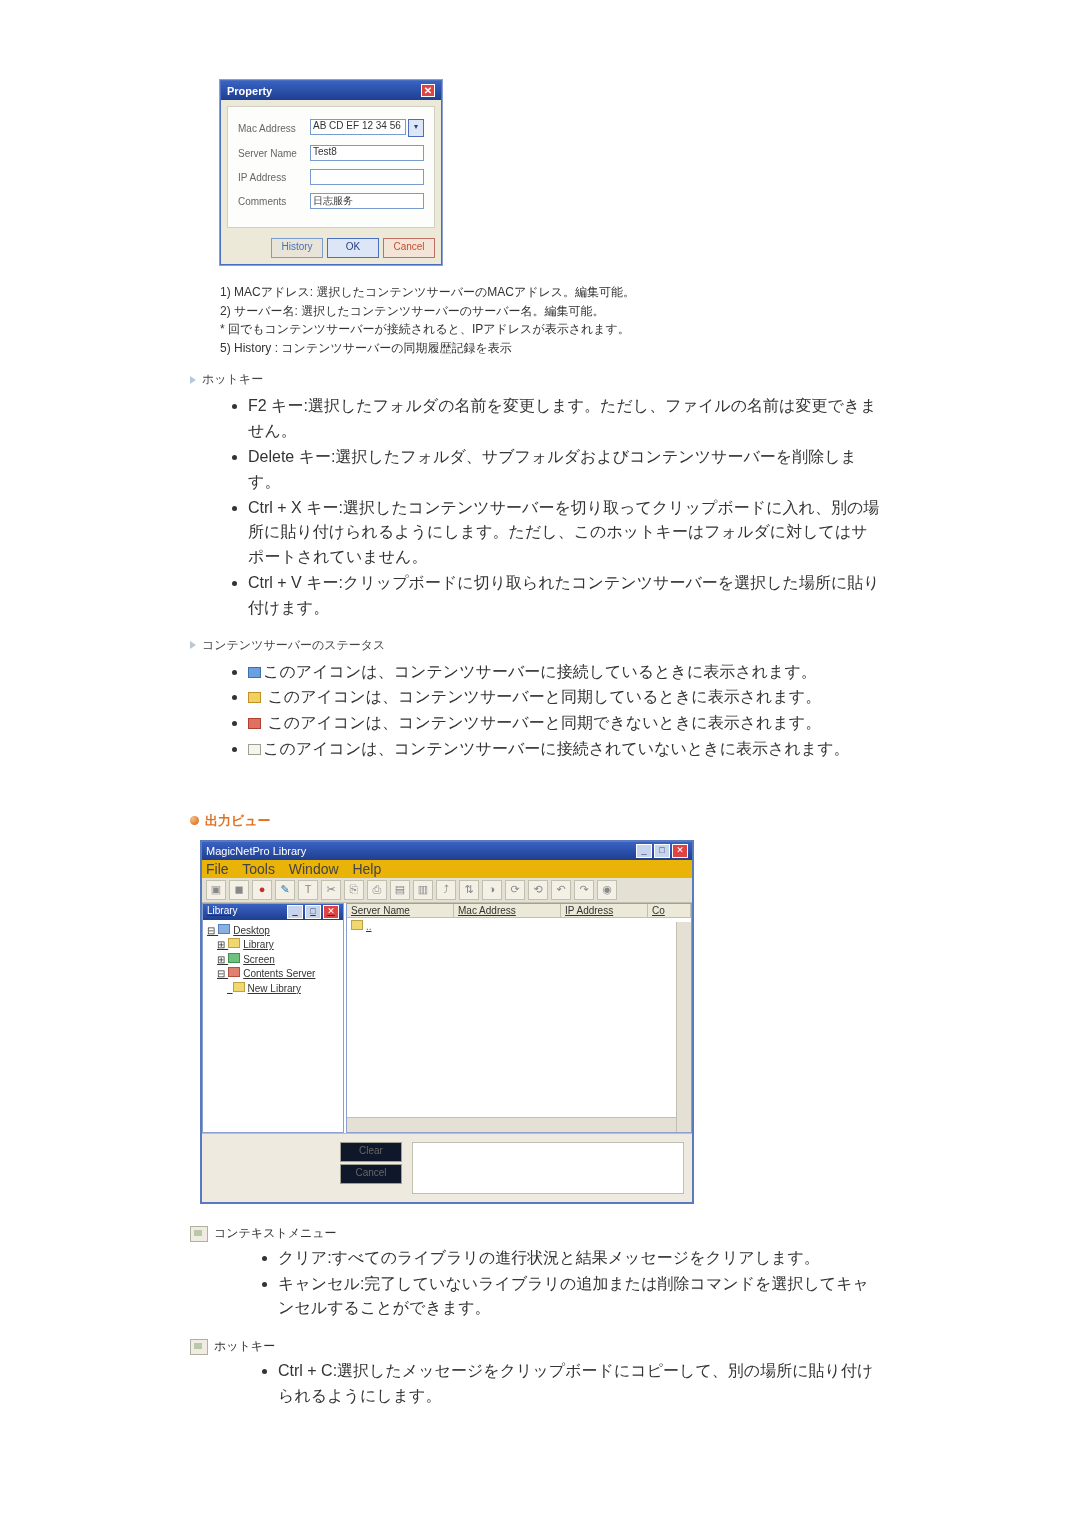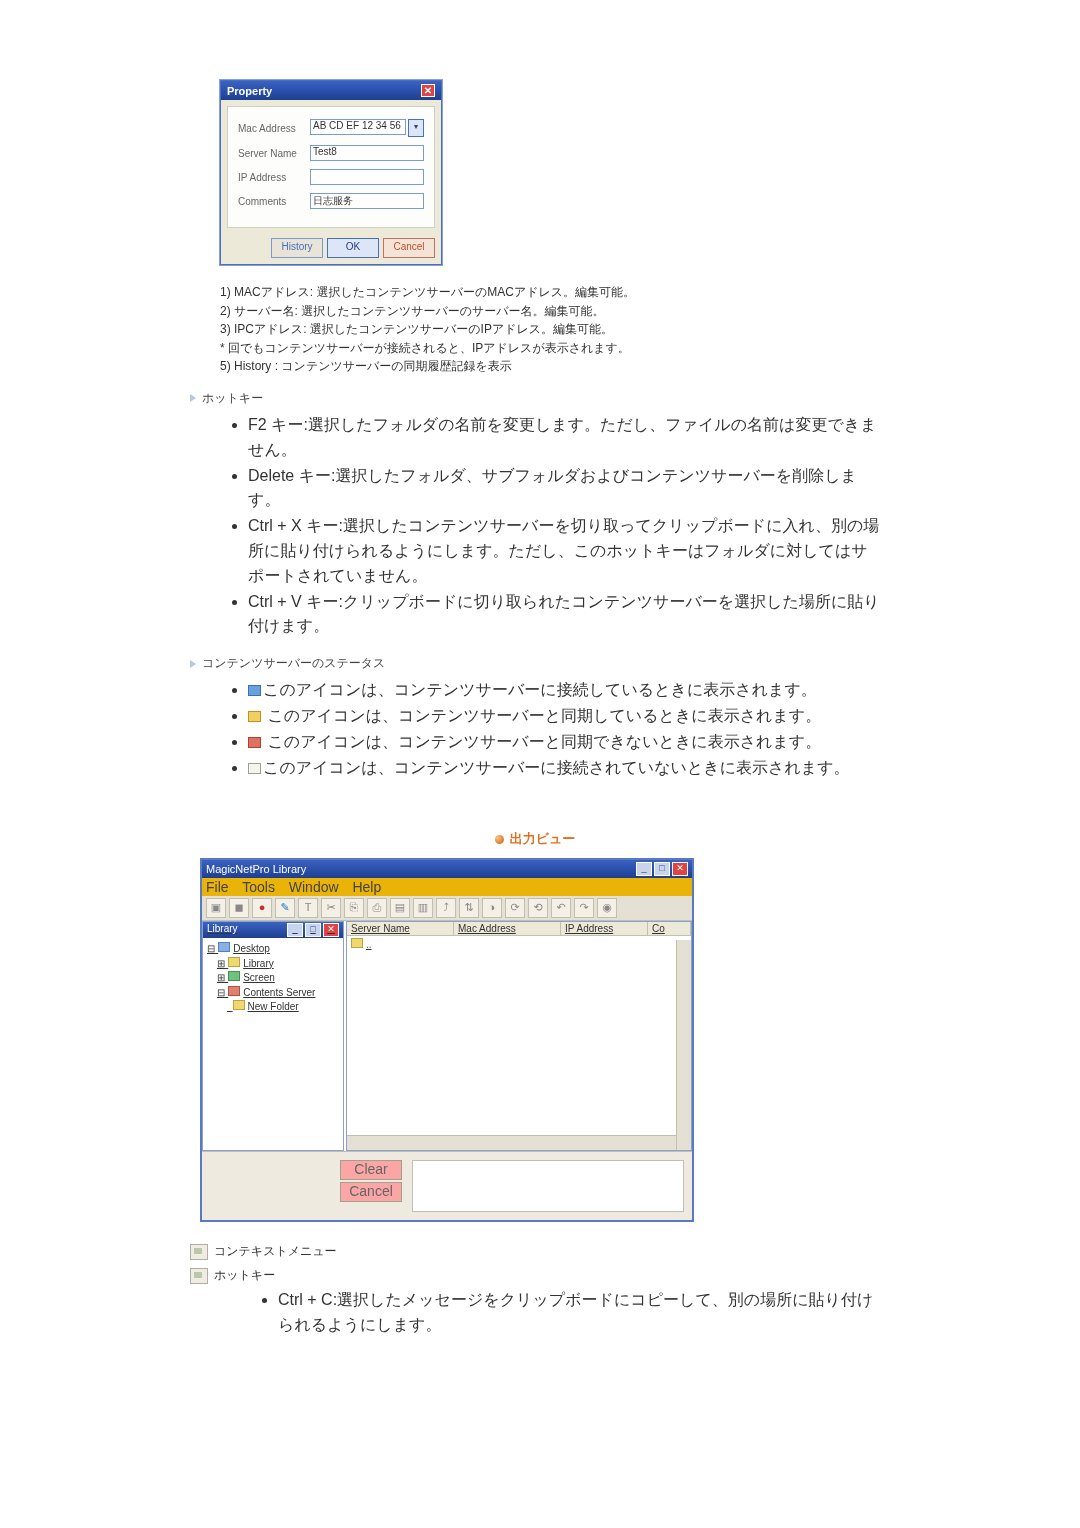--- a/index.html
+++ b/index.html
@@ -140,21 +140,20 @@
 
   
   .sect {
     font-size: 13px;
     font-weight: bold;
     color: #e07020;
     margin: 50px 0 10px -10px;
     display: flex;
     align-items: center;
     gap: 6px;
-    justify-content: center;
   }
   .sect-bullet {
     width: 9px; height: 9px; border-radius: 50%;
     background: radial-gradient(circle at 30% 30%, #f8c080, #d06010);
   }
 
   
   .lib-wrap { margin: 6px 0 20px 0; }
   .lib-win {
     width: 490px;
@@ -216,22 +215,22 @@
   .lib-col { padding:1px 12px 1px 4px; border-right:1px solid #c0c0b0; color:#333;}
   .lib-srow { padding:2px 4px; color:#555;}
   .lib-scroll { position:absolute; bottom:0; left:0; right:14px; height:14px; background:#e4e0d4; border-top:1px solid #c0c0b0;}
   .lib-scroll-v { position:absolute; top:18px; bottom:0; right:0; width:14px; background:#e4e0d4; border-left:1px solid #c0c0b0;}
   .lib-bottom {
     border-top:1px solid #c0c0b0; padding:8px; display:flex; gap:6px;
     background:#eeeae0; height:52px;
   }
   .lib-btns { display:flex; flex-direction:column; gap:2px; margin-left:130px;}
   .lib-btn {
-    width:60px; height:18px; border:1px solid #a0a090; background:#fca5a5;
-    font-size:14px; text-align:center; line-height:16px; color:#666;
+    width:60px; height:18px; border:1px solid #a0a090; background:#0f172a;
+    font-size:10px; text-align:center; line-height:16px; color:#666;
     font-family: Tahoma, sans-serif;
   }
   .lib-log { flex:1; border:1px solid #c0c0b0; background:#fff; margin-left:4px;}
 
   
   .iconpara { display:flex; gap:6px; margin: 6px 0 4px -10px; font-size:12px; line-height:1.5;}
   .iconpara .pico {
     width:16px; height:14px; border:1px solid #b0b0a0; background:#f0ece4;
     flex-shrink:0; margin-top:2px; position:relative;
   }
@@ -273,21 +272,20 @@
         <div class="prop-btn prop-btn-hist">History</div>
         <div class="prop-btn prop-btn-primary">OK</div>
         <div class="prop-btn prop-btn-cancel">Cancel</div>
       </div>
     </div>
   </div>
 
   <div class="num-list">
     <div>1) MACアドレス: 選択したコンテンツサーバーのMACアドレス。編集可能。</div>
     <div>2) サーバー名: 選択したコンテンツサーバーのサーバー名。編集可能。</div>
-    <div>3) IPCアドレス: 選択したコンテンツサーバーのIPアドレス。編集可能。</div>
     <div>* 回でもコンテンツサーバーが接続されると、IPアドレスが表示されます。</div>
     <div>5) History : コンテンツサーバーの同期履歴記録を表示</div>
   </div>
 
   <div class="arrow-head">
     <span class="arrow-ico"></span>
     <span>ホットキー</span>
   </div>
   <ul class="blist">
     <li>F2 キー:選択したフォルダの名前を変更します。ただし、ファイルの名前は変更できません。</li>
@@ -356,21 +354,21 @@
               <span class="lib-wb">_</span>
               <span class="lib-wb">□</span>
               <span class="lib-wb red">✕</span>
             </span>
           </div>
           <div class="lib-tree-body">
             <div class="tree-row">⊟ <span class="fico blue"></span><span>Desktop</span></div>
             <div class="tree-row tind1">⊞ <span class="fico"></span><span>Library</span></div>
             <div class="tree-row tind1">⊞ <span class="fico grn"></span><span>Screen</span></div>
             <div class="tree-row tind1">⊟ <span class="fico red"></span><span>Contents Server</span></div>
-            <div class="tree-row tind2">&nbsp;&nbsp;<span class="fico"></span><span>New Folder</span></div>
+            <div class="tree-row tind2">&nbsp;&nbsp;<span class="fico"></span><span>New Library</span></div>
           </div>
         </div>
         <div class="lib-list">
           <div class="lib-cols">
             <div class="lib-col" style="width:90px">Server Name</div>
             <div class="lib-col" style="width:90px">Mac Address</div>
             <div class="lib-col" style="width:70px">IP Address</div>
             <div class="lib-col" style="flex:1">Co</div>
           </div>
           <div class="lib-srow"><span class="fico"></span>..</div>
@@ -386,20 +384,24 @@
         <div class="lib-log"></div>
       </div>
     </div>
   </div>
 
 
   <div class="iconpara">
     <div class="pico"></div>
     <div>コンテキストメニュー</div>
   </div>
+  <ul class="blist" style="margin-left:60px">
+    <li>クリア:すべてのライブラリの進行状況と結果メッセージをクリアします。</li>
+    <li>キャンセル:完了していないライブラリの追加または削除コマンドを選択してキャンセルすることができます。</li>
+  </ul>
 
   <div class="iconpara">
     <div class="pico"></div>
     <div>ホットキー</div>
   </div>
   <ul class="blist" style="margin-left:60px">
     <li>Ctrl + C:選択したメッセージをクリップボードにコピーして、別の場所に貼り付けられるようにします。</li>
   </ul>
 
 </div>

